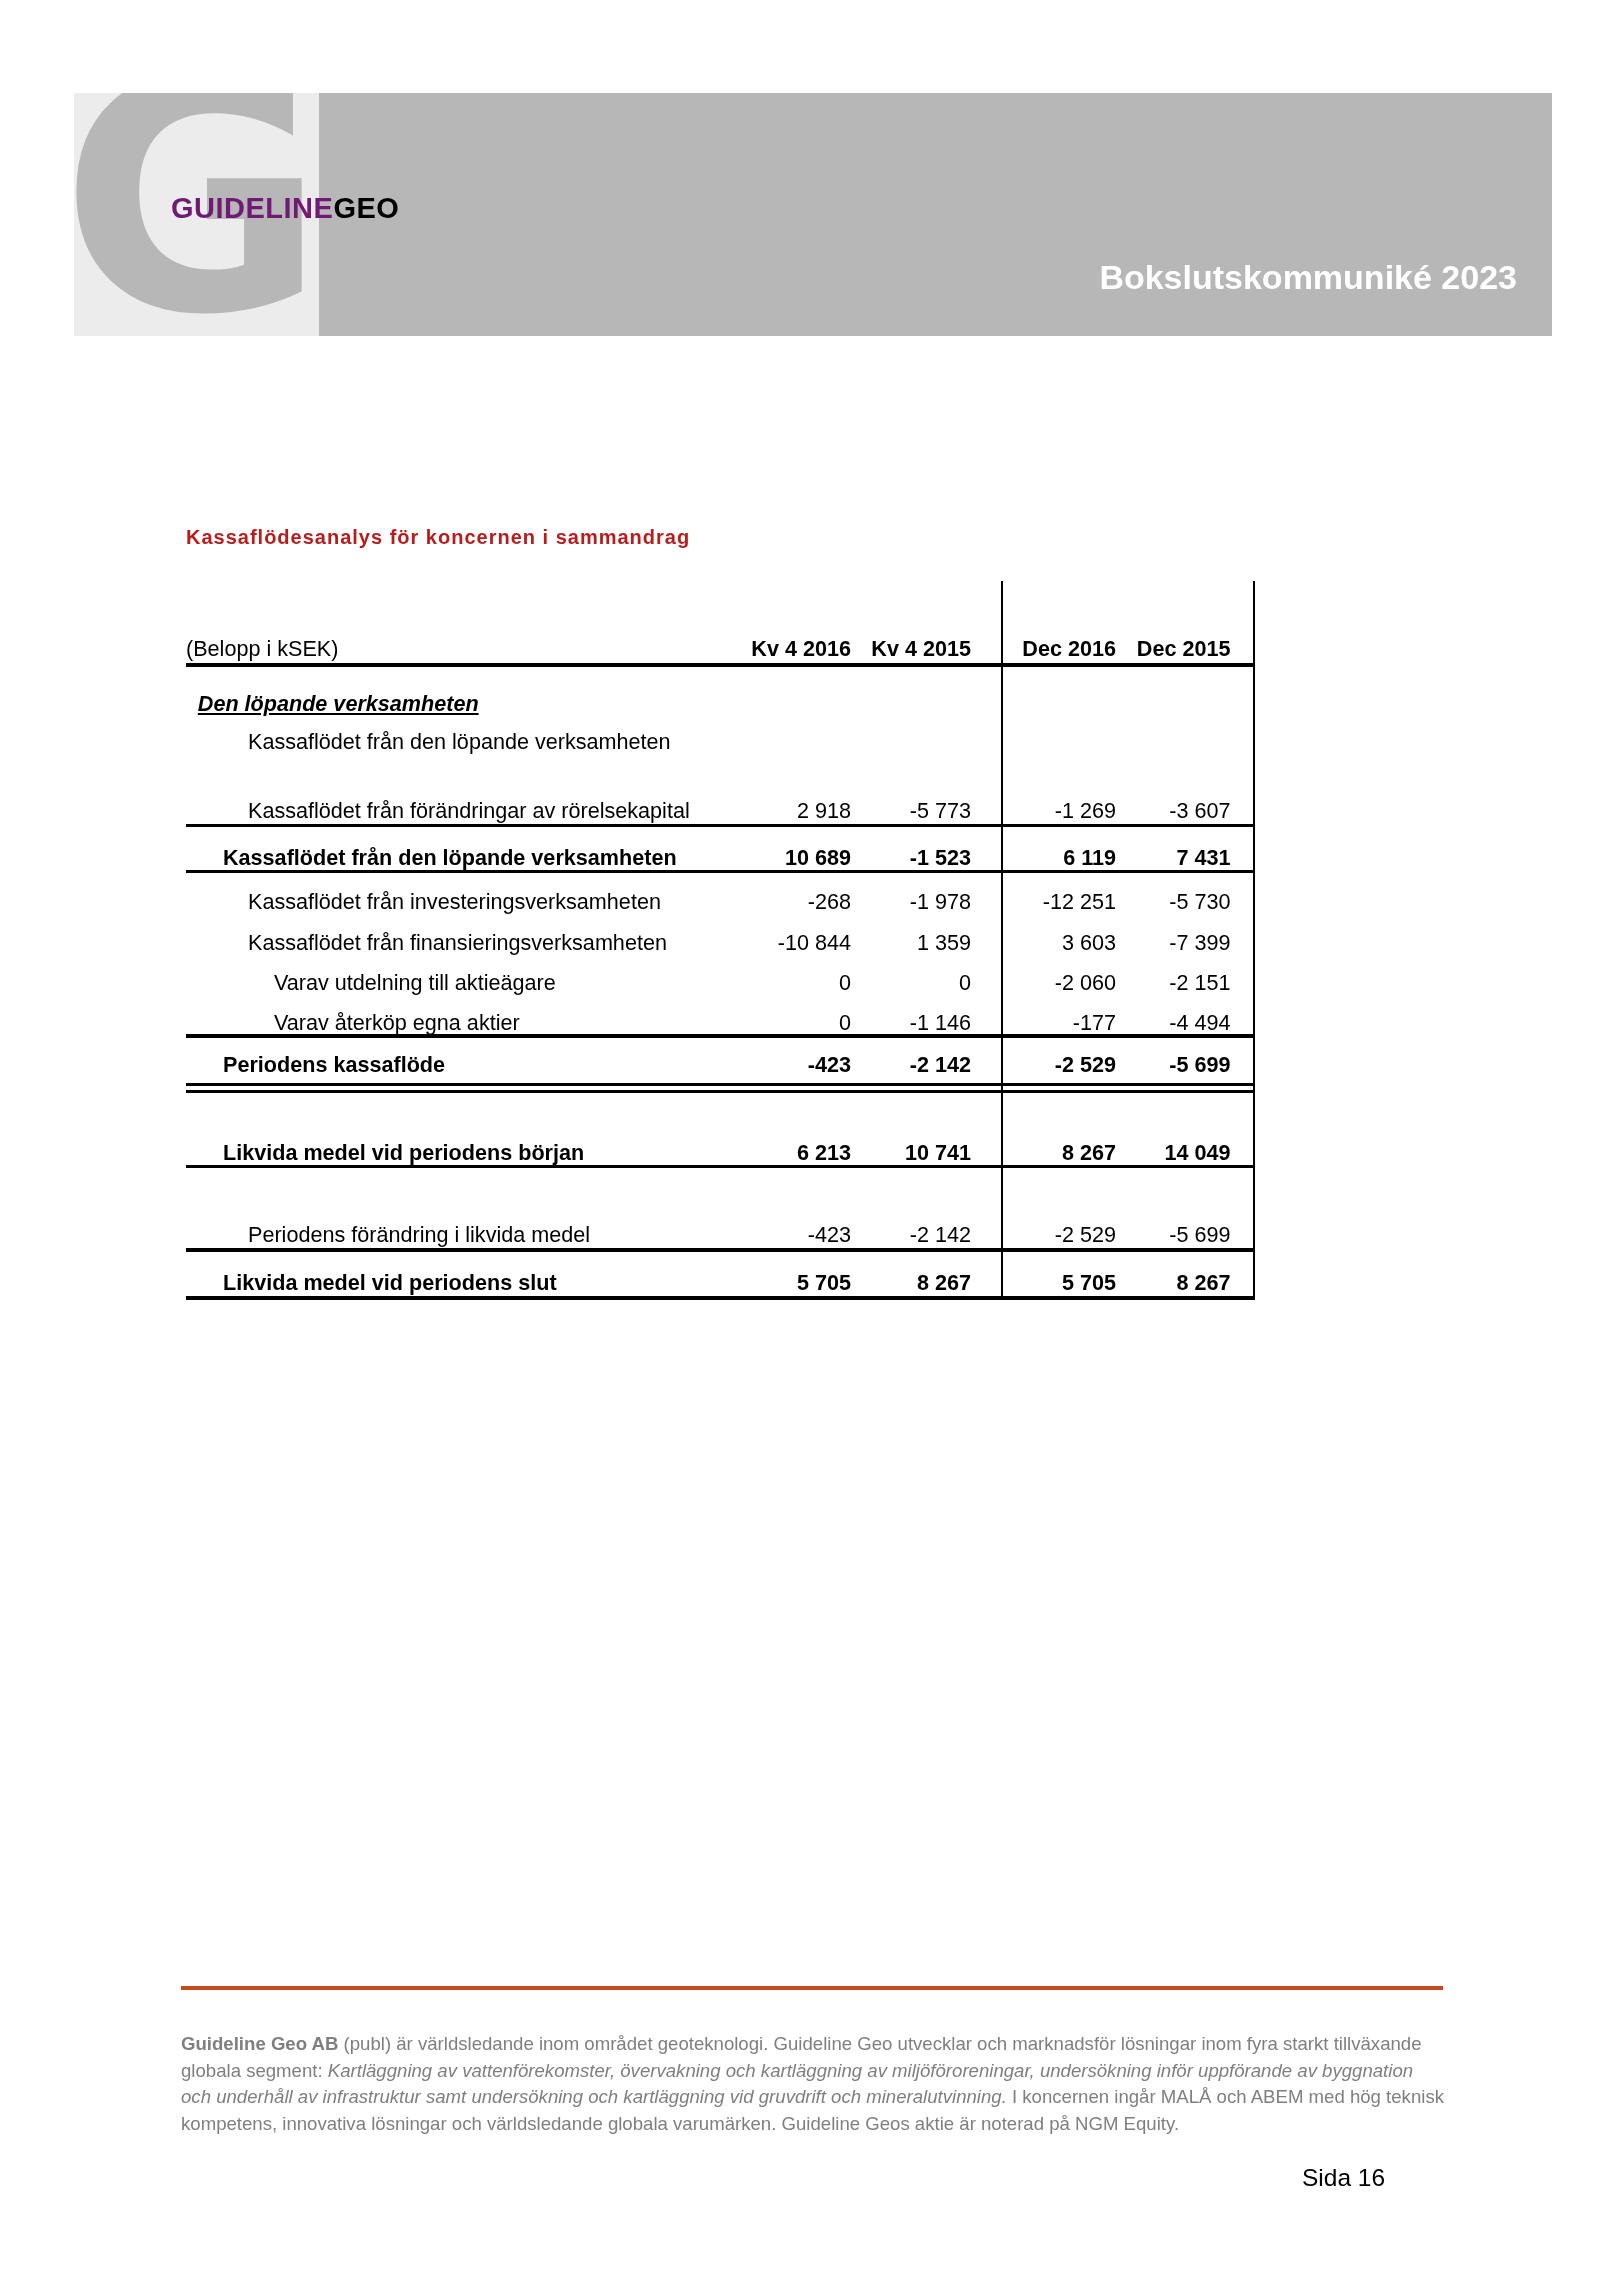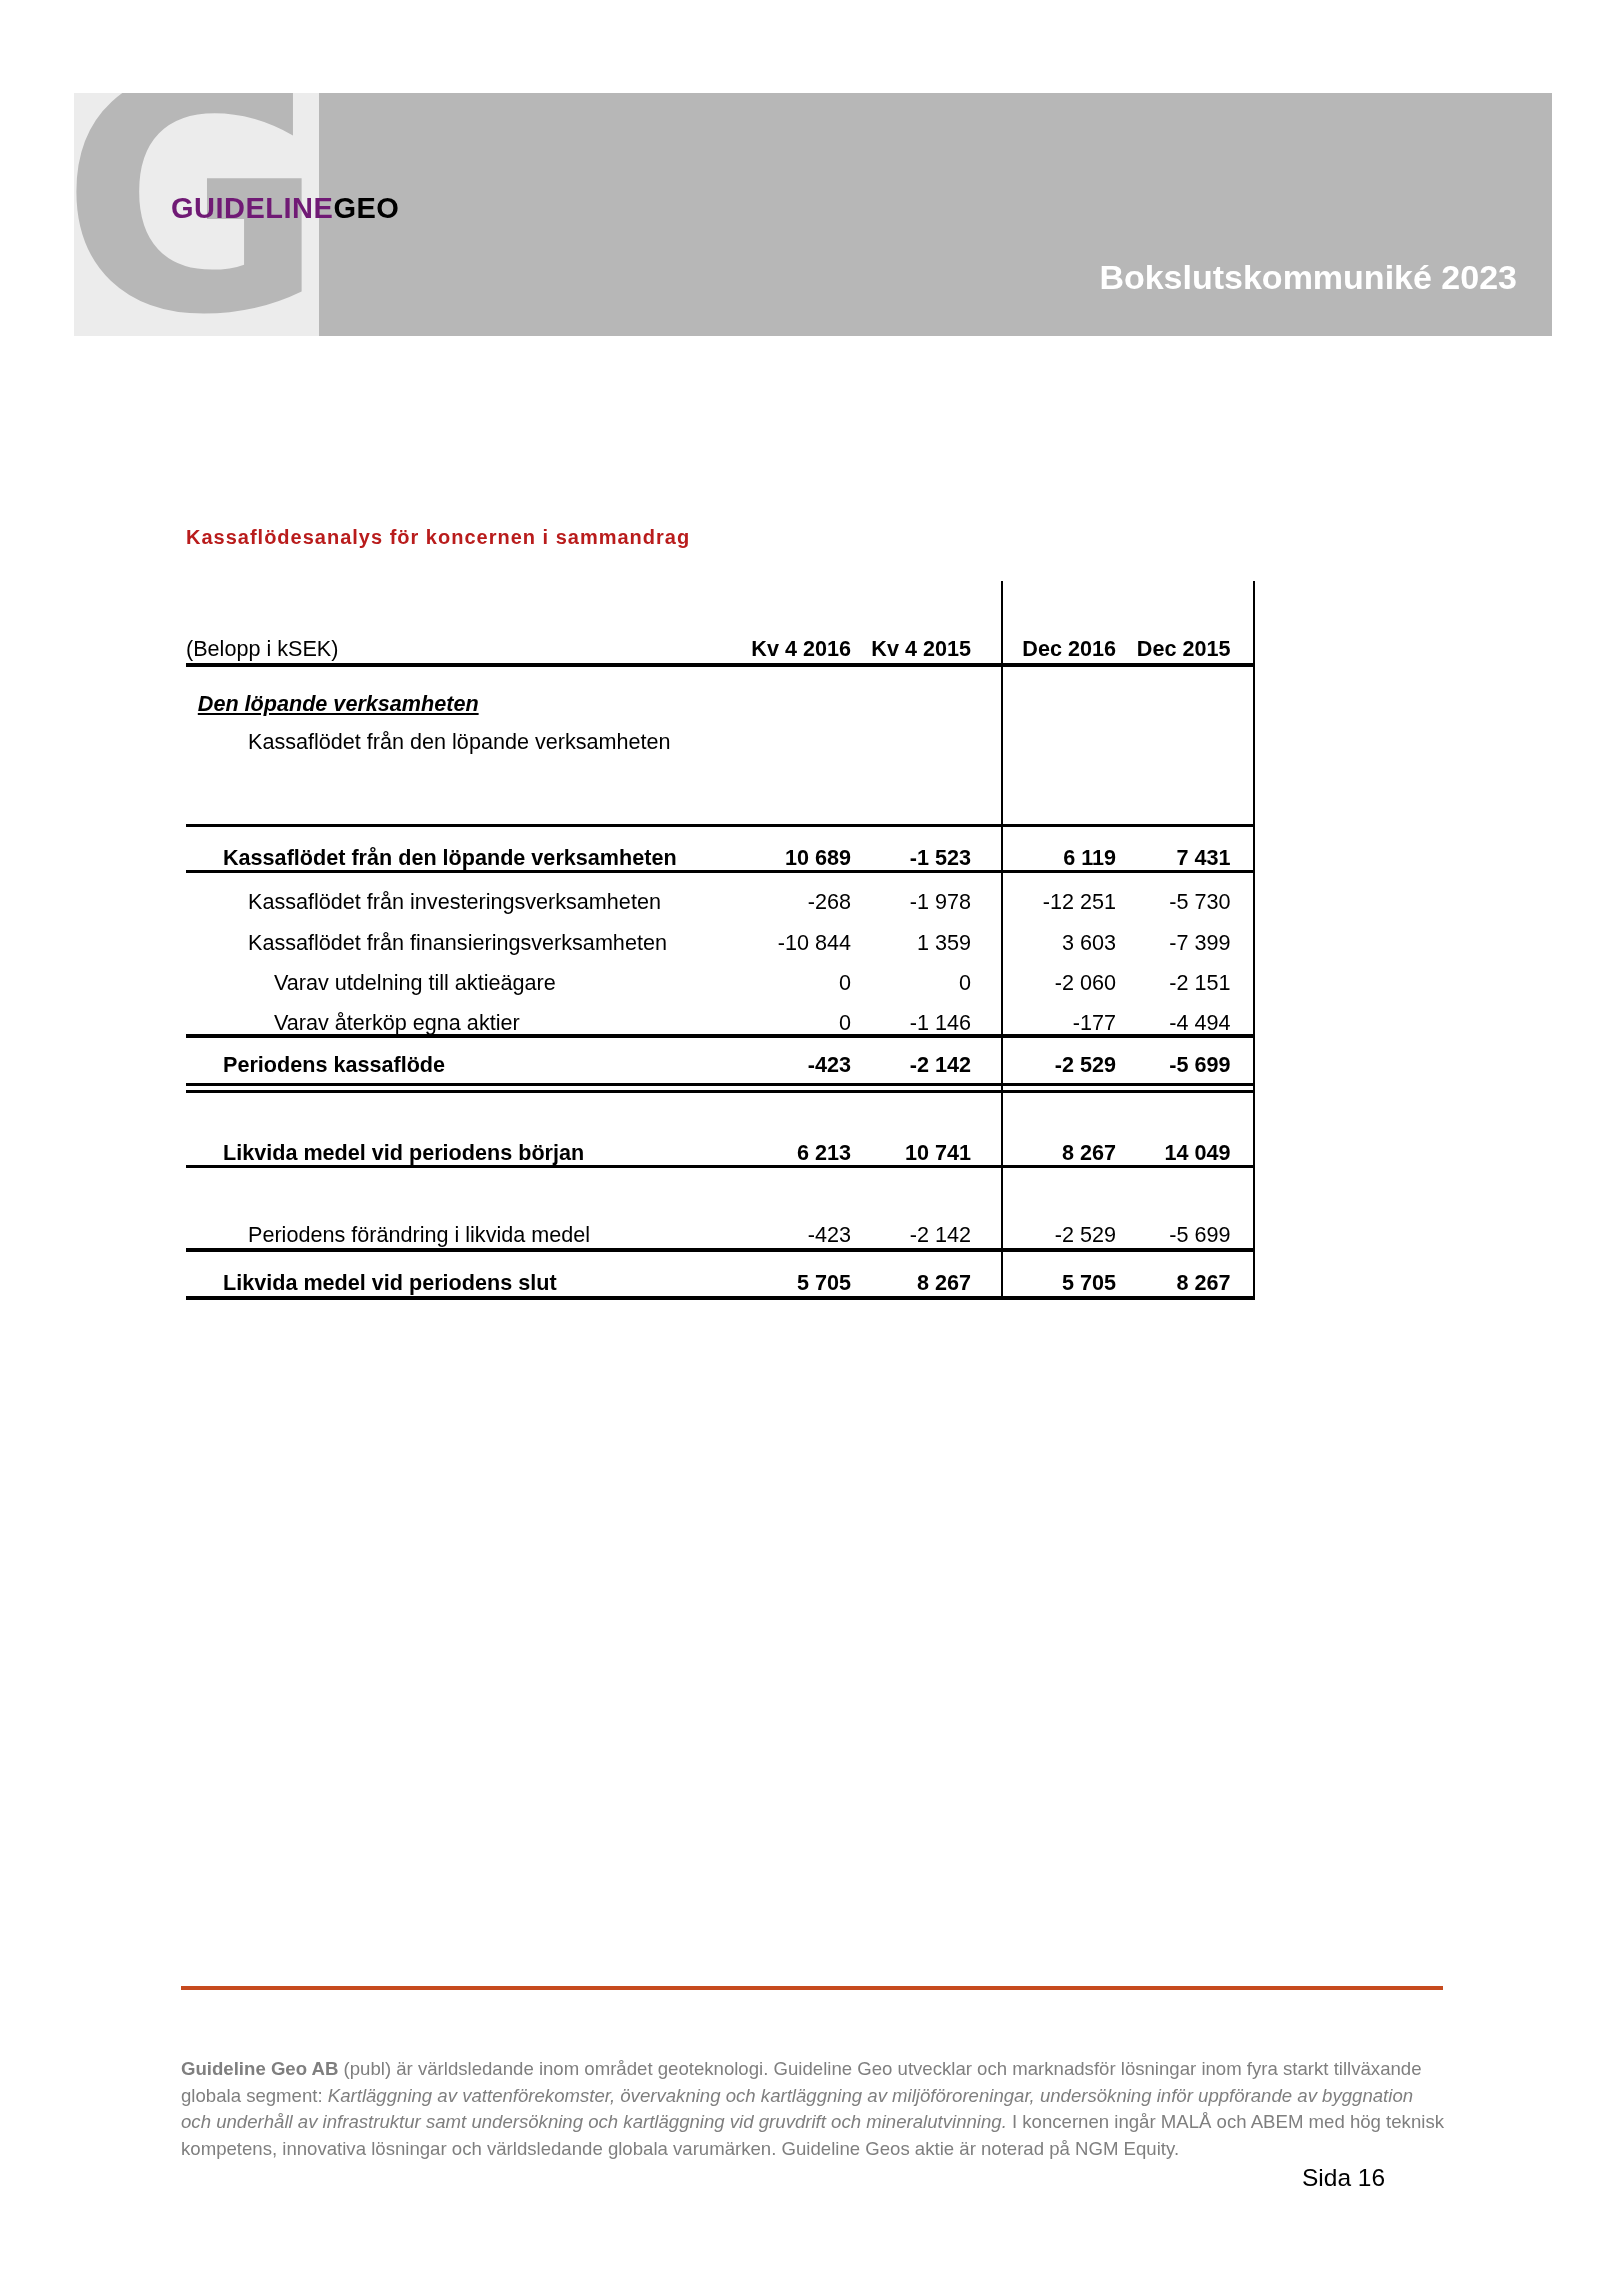--- a/index.html
+++ b/index.html
@@ -32,21 +32,21 @@
   .sec{left:11.8px;font-weight:bold;font-style:italic;text-decoration:underline;}
   .ind{left:62px;} .tot{left:37px;font-weight:bold;} .var{left:88px;}
   .num{position:absolute;white-space:nowrap;}
   .c1{right:404px;} .c2{right:284px;} .c3{right:139px;} .c4{right:24.5px;}
   .bold{font-weight:bold;}
   .ghead{position:absolute;transform:translateX(-50%);font-weight:bold;}
 
   
   .foot-rule{position:absolute;left:181px;top:1986px;width:1262px;height:3.9px;background:#c64a1e;}
   .foot-text{position:absolute;left:181px;top:2031px;width:1264px;font-size:18.6px;
-             line-height:26.5px;color:#7f7f7f;margin-top:25px;}
+             line-height:26.5px;color:#7f7f7f;}
   .foot-text .fb{font-weight:bold;}
   .foot-text .fi{font-style:italic;}
   .page-num{position:absolute;left:1302px;top:2164px;font-size:24.5px;color:#000;}
 </style>
 </head>
 <body>
 
 <div class="page">
 
   <div class="banner">
@@ -76,20 +76,27 @@
     <div class="hrule" style="top:82px;height:3.9px"></div>
 
     <div class="trow" style="top:108px">
       <span class="lbl sec">Den löpande verksamheten</span>
     </div>
 
     <div class="trow" style="top:146px">
       <span class="lbl ind">Kassaflödet från den löpande verksamheten</span>
     </div>
 
+    <div class="trow" style="top:215px">
+      <span class="lbl ind">Kassaflödet från förändringar av rörelsekapital</span>
+      <span class="num c1">2 918</span>
+      <span class="num c2">-5 773</span>
+      <span class="num c3">-1 269</span>
+      <span class="num c4">-3 607</span>
+    </div>
     <div class="hrule" style="top:243px;height:2.9px"></div>
 
     <div class="trow" style="top:262px">
       <span class="lbl tot">Kassaflödet från den löpande verksamheten</span>
       <span class="num c1 bold">10 689</span>
       <span class="num c2 bold">-1 523</span>
       <span class="num c3 bold">6 119</span>
       <span class="num c4 bold">7 431</span>
     </div>
     <div class="hrule" style="top:289px;height:2.9px"></div>

